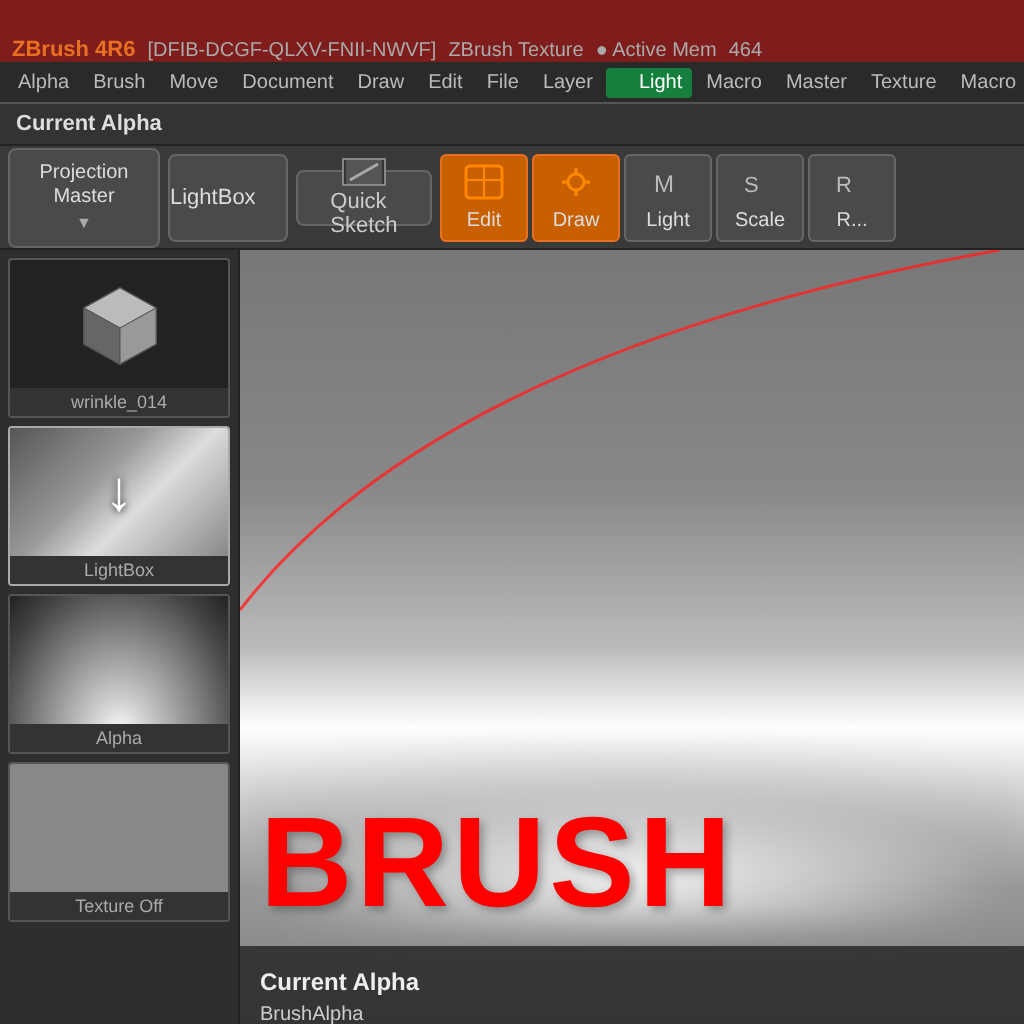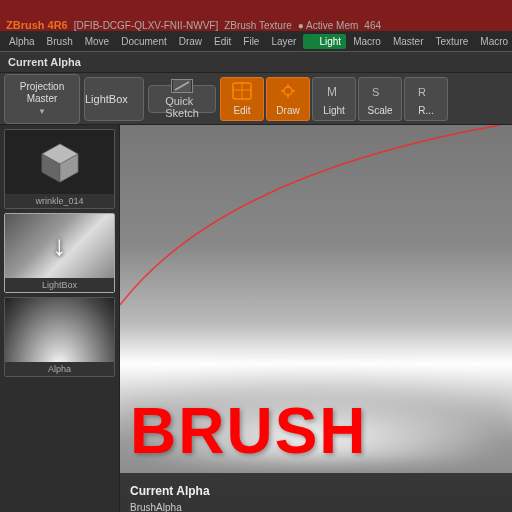--- a/index.html
+++ b/index.html
@@ -472,20 +472,26 @@
       <div class="thumb-label">LightBox</div>
     </div>
 
     <div class="alpha-thumb">
       <div class="thumb-img">
         <div class="alpha-brush-bg"></div>
       </div>
       <div class="thumb-label">Alpha</div>
     </div>
 
+    <div class="alpha-thumb">
+      <div class="thumb-img">
+        <div class="texture-off-bg"></div>
+      </div>
+      <div class="thumb-label">Texture Off</div>
+    </div>
   </div>
 
   <div id="canvas-area">
     <div id="canvas-bg"></div>
 
     <svg id="red-arc" xmlns="http://www.w3.org/2000/svg">
       <path d="M 0 180 Q 100 50 380 0" stroke="#ff2020" stroke-width="1.5" fill="none" opacity="0.8"></path>
     </svg>
 
     <div id="brush-texture"></div>

